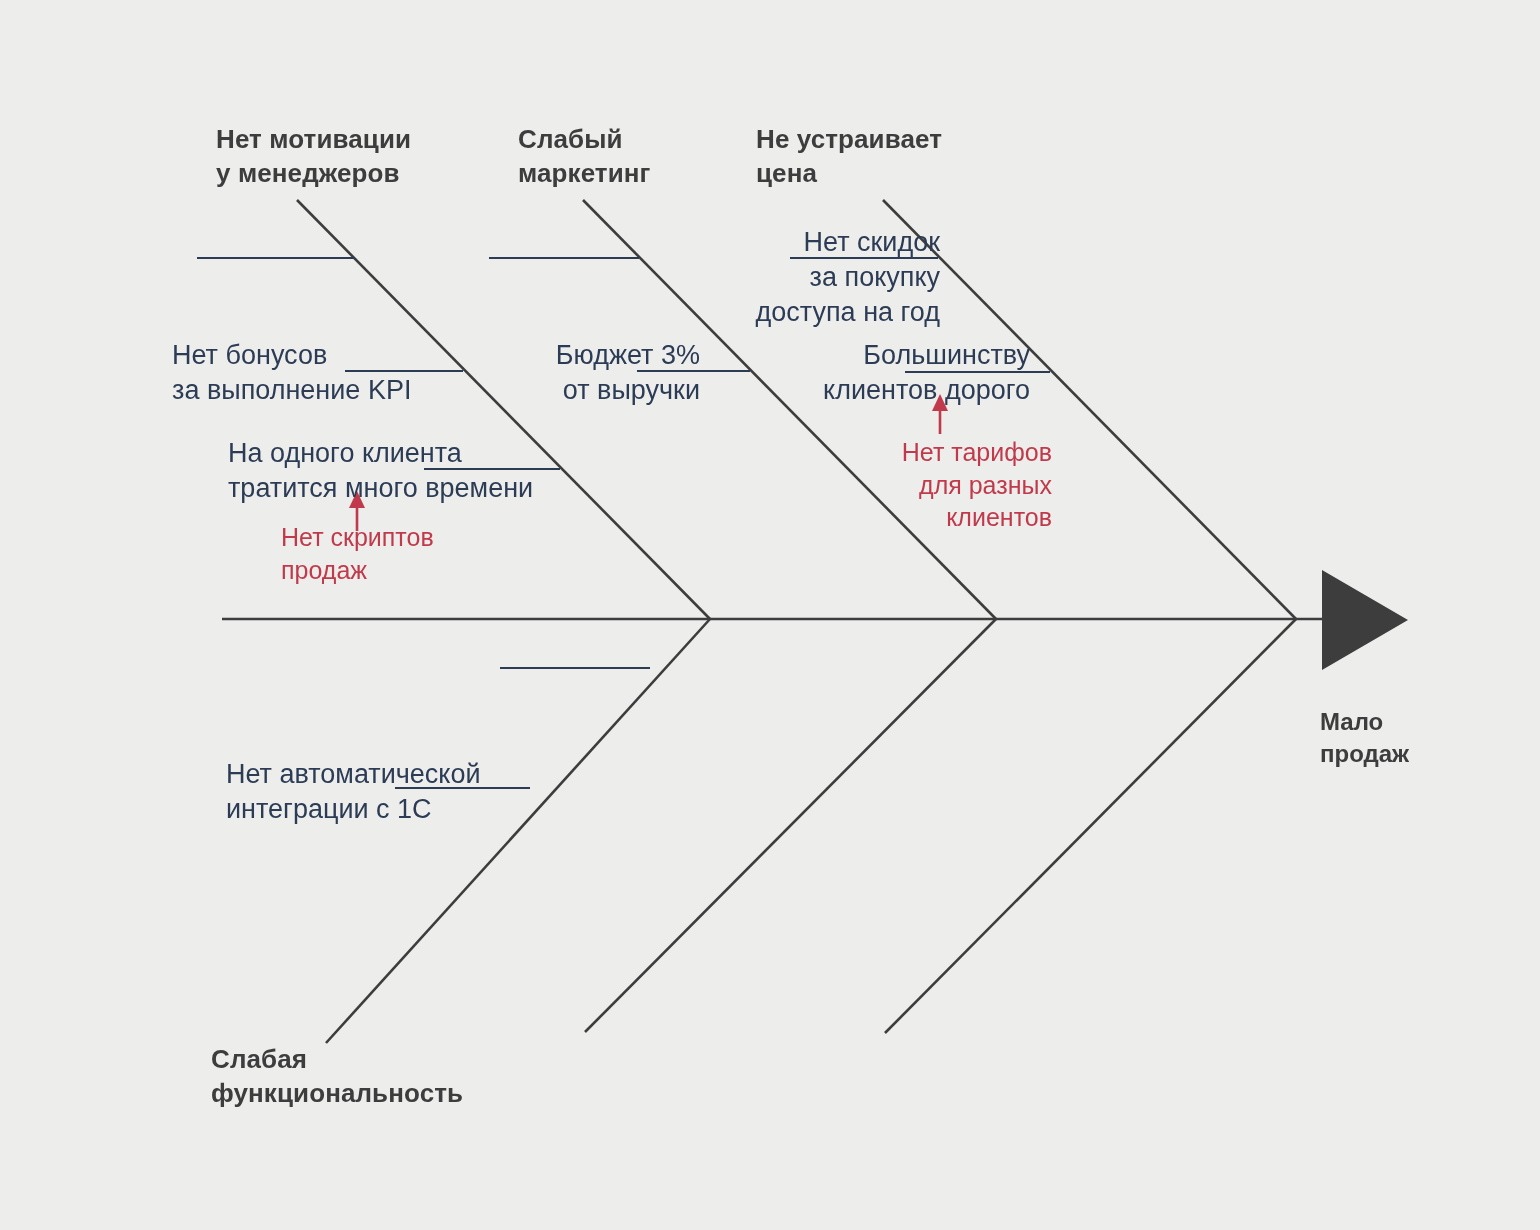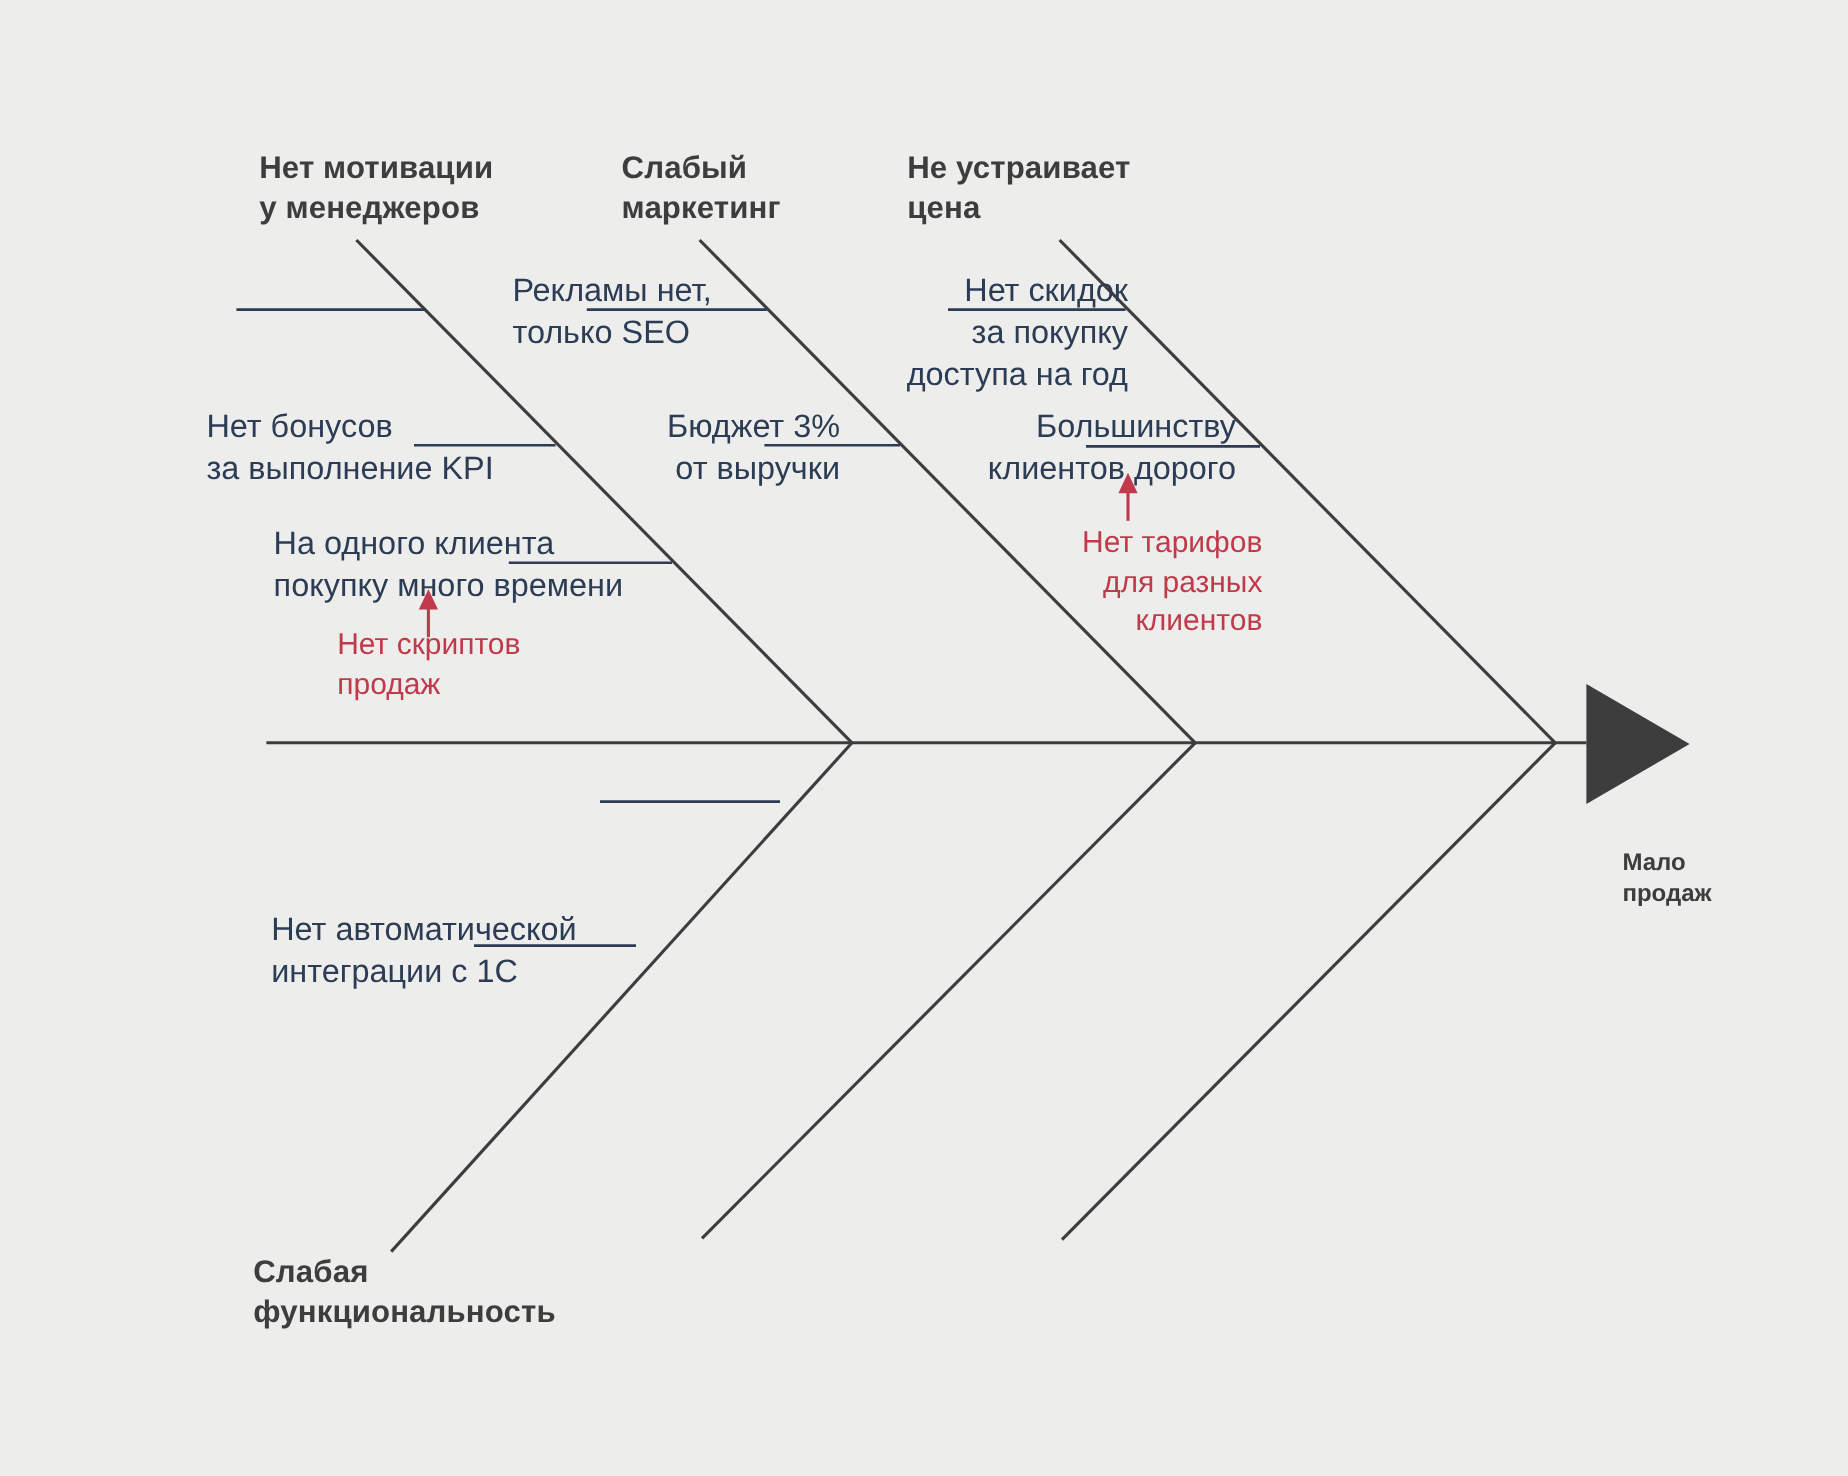--- a/index.html
+++ b/index.html
@@ -44,25 +44,24 @@
     font-size: 27px;
     font-weight: normal;
     color: #2c3c55;
   }
   .sub-label {
     font-size: 25px;
     font-weight: normal;
     color: #c03a4b;
   }
   .effect-label {
-    font-size: 20px;
+    font-size: 24px;
     font-weight: bold;
     color: #3d3d3d;
     line-height: 1.32;
-    margin-left: 32px;
   }
   .ta-right { text-align: right; }
   .ta-left  { text-align: left; }
 </style>
 </head>
 <body>
 
 <div id="diagram">
 
   <svg class="layer-svg" viewBox="0 0 1540 1230">
@@ -116,27 +115,25 @@
 функциональность</div>
 
   <div class="lbl cat-label ta-left" style="left:756px; top:123px;">Не устраивает
 цена</div>
 
 
   <div class="lbl cause-label ta-left" style="left:172px; top:338px;">Нет бонусов
 за выполнение KPI</div>
 
   <div class="lbl cause-label ta-left" style="left:228px; top:436px;">На одного клиента
-покупку много времени</div>
+тратится много времени</div>
 
   <div class="lbl sub-label ta-left" style="left:281px; top:521px;">Нет скриптов
 продаж</div>
 
-  <div class="lbl cause-label ta-left" style="left:427px; top:225px;">Рекламы нет,
-только SEO</div>
 
   <div class="lbl cause-label ta-right" style="left:440px; top:338px; width:260px;">Бюджет 3%
 от выручки</div>
 
   <div class="lbl cause-label ta-right" style="left:640px; top:225px; width:300px;">Нет скидок
 за покупку
 доступа на год</div>
 
   <div class="lbl cause-label ta-right" style="left:740px; top:338px; width:290px;">Большинству
 клиентов дорого</div>

